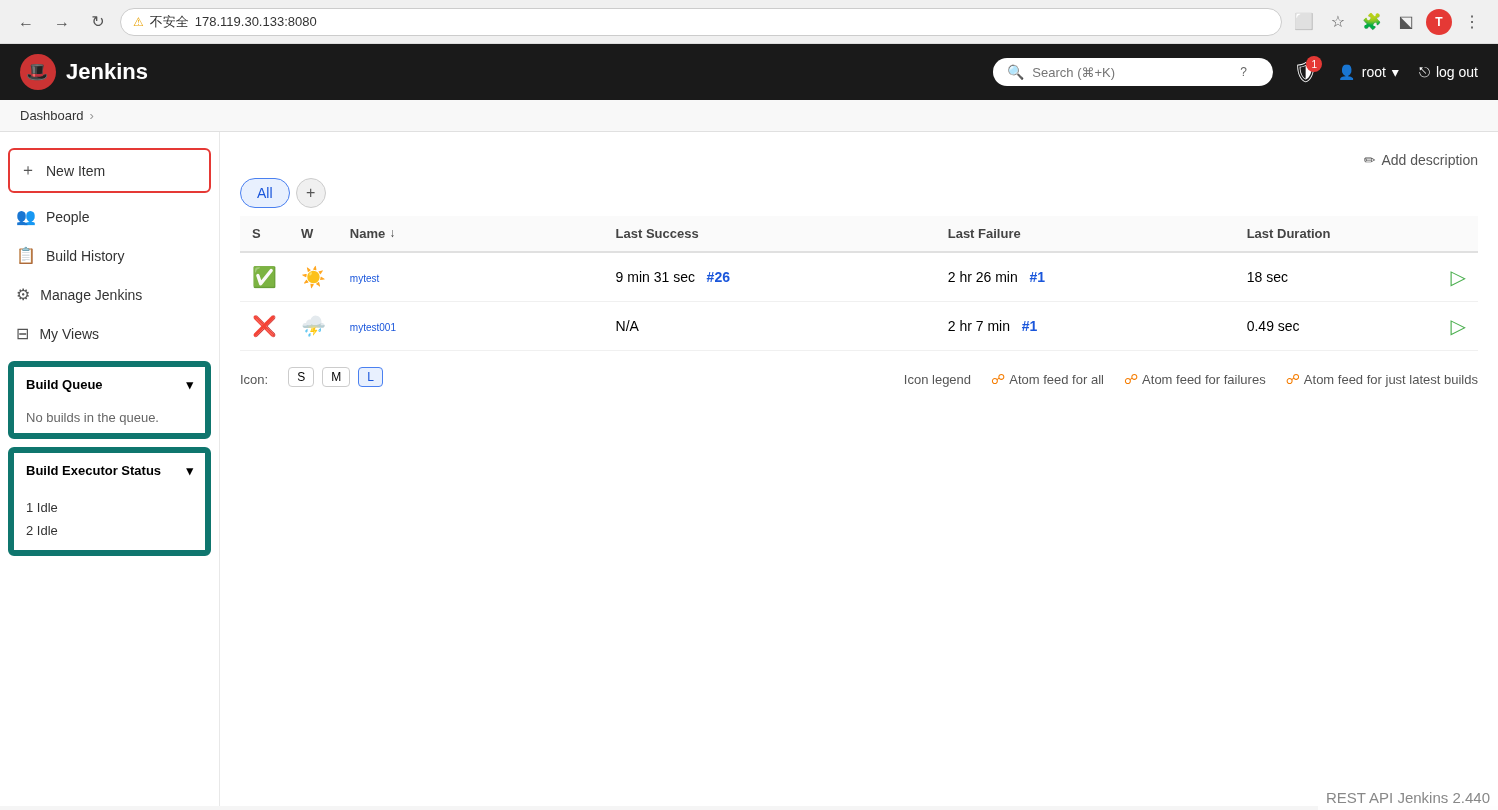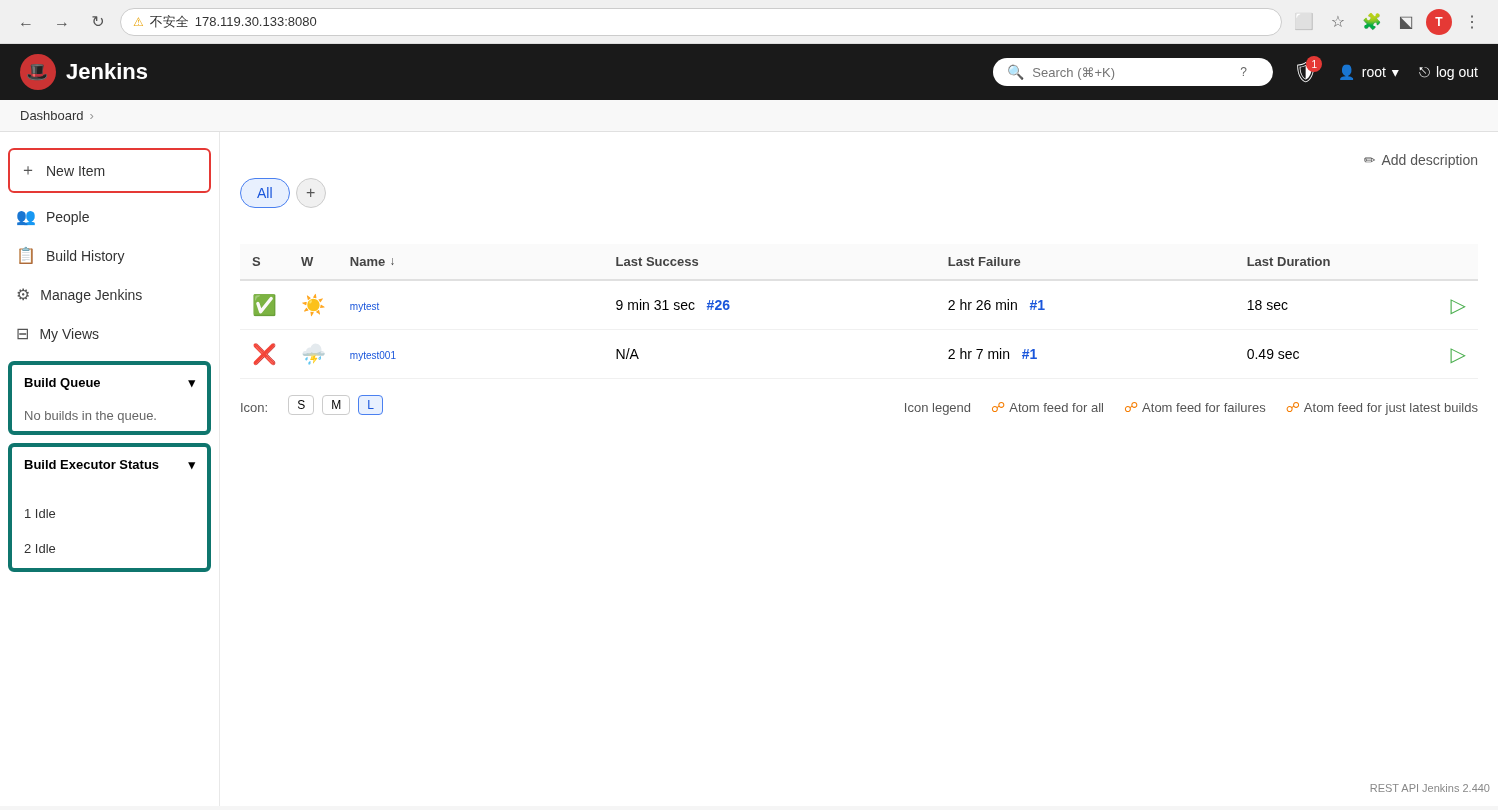--- a/index.html
+++ b/index.html
@@ -209,21 +209,21 @@
     .sidebar-item.active {
       border: 2px solid #e53935;
       border-radius: 6px;
       margin: 4px 8px;
       width: calc(100% - 16px);
       padding: 10px 10px;
     }
     .sidebar-icon { font-size: 16px; color: #555; }
     .sidebar-section {
       margin: 12px 0;
-      border: 4px solid #0f766e;
+      border: 6px solid #0f766e;
       border-radius: 6px;
       margin: 8px 8px;
     }
     .sidebar-section-header {
       display: flex;
       align-items: center;
       justify-content: space-between;
       padding: 10px 12px;
       font-weight: 600;
       font-size: 13px;
@@ -231,37 +231,36 @@
     }
     .sidebar-section-content {
       padding: 8px 12px;
       font-size: 13px;
       color: #666;
     }
     .sidebar-executor-item {
       padding: 4px 0;
       font-size: 13px;
       color: #333;
-      margin-top: 12px;
     }
 
     
     .content-area {
       flex: 1;
       padding: 20px;
       background: white;
       overflow: auto;
     }
 
     
     .views-bar {
       display: flex;
       align-items: center;
       gap: 6px;
-      margin-bottom: 36px;
+      margin-bottom: 8px;
     }
     .view-tab {
       padding: 6px 16px;
       border-radius: 20px;
       border: 1px solid #ccc;
       background: #f0f0f0;
       cursor: pointer;
       font-size: 14px;
       color: #333;
     }
@@ -387,25 +386,25 @@
     .name-header-sort {
       display: flex;
       gap: 4px;
       cursor: pointer;
     }
     .sort-arrow { font-size: 12px; }
 
     
     .bottom-right {
       position: fixed;
-      bottom: 12px;
+      bottom: 0;
       right: 0;
       background: rgba(255,255,255,0.9);
       padding: 4px 8px;
-      font-size: 11px;
+      font-size: 15px;
       color: #888;
     }
   </style>
 </head>
 <body>
 
 <div class="browser-bar">
   <button class="browser-nav-btn">←</button>
   <button class="browser-nav-btn">→</button>
   <button class="browser-nav-btn">↻</button>

